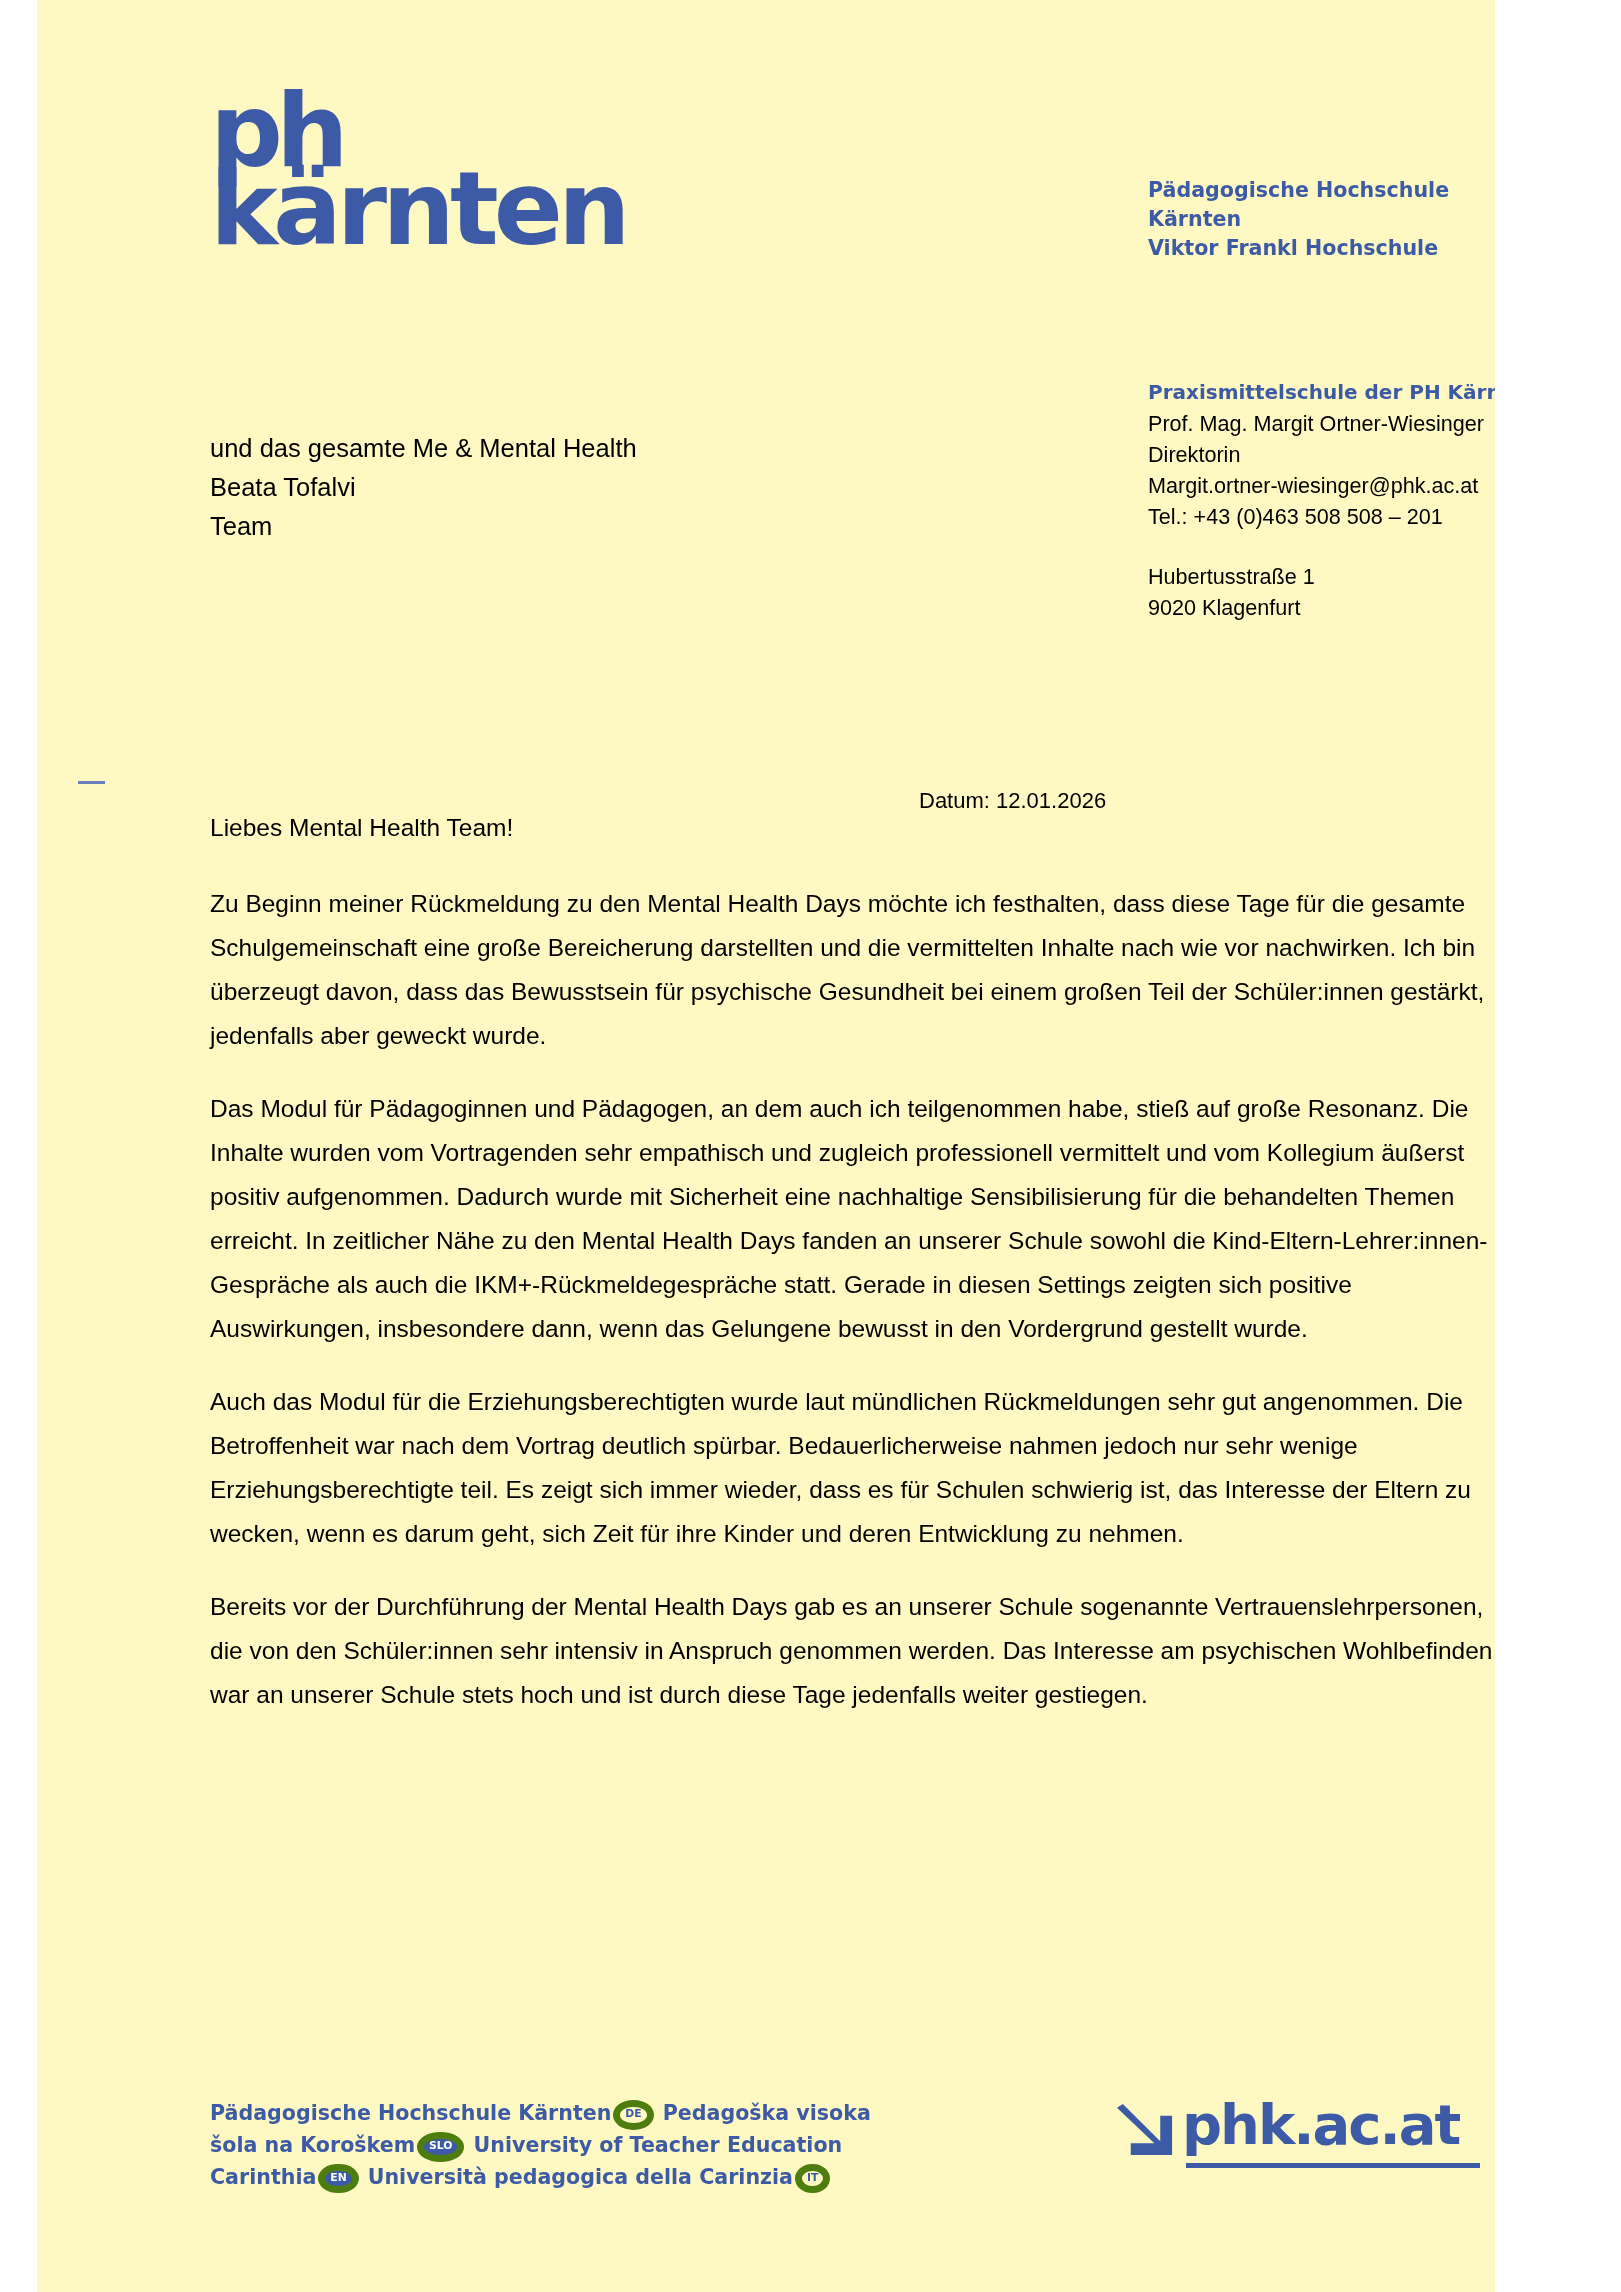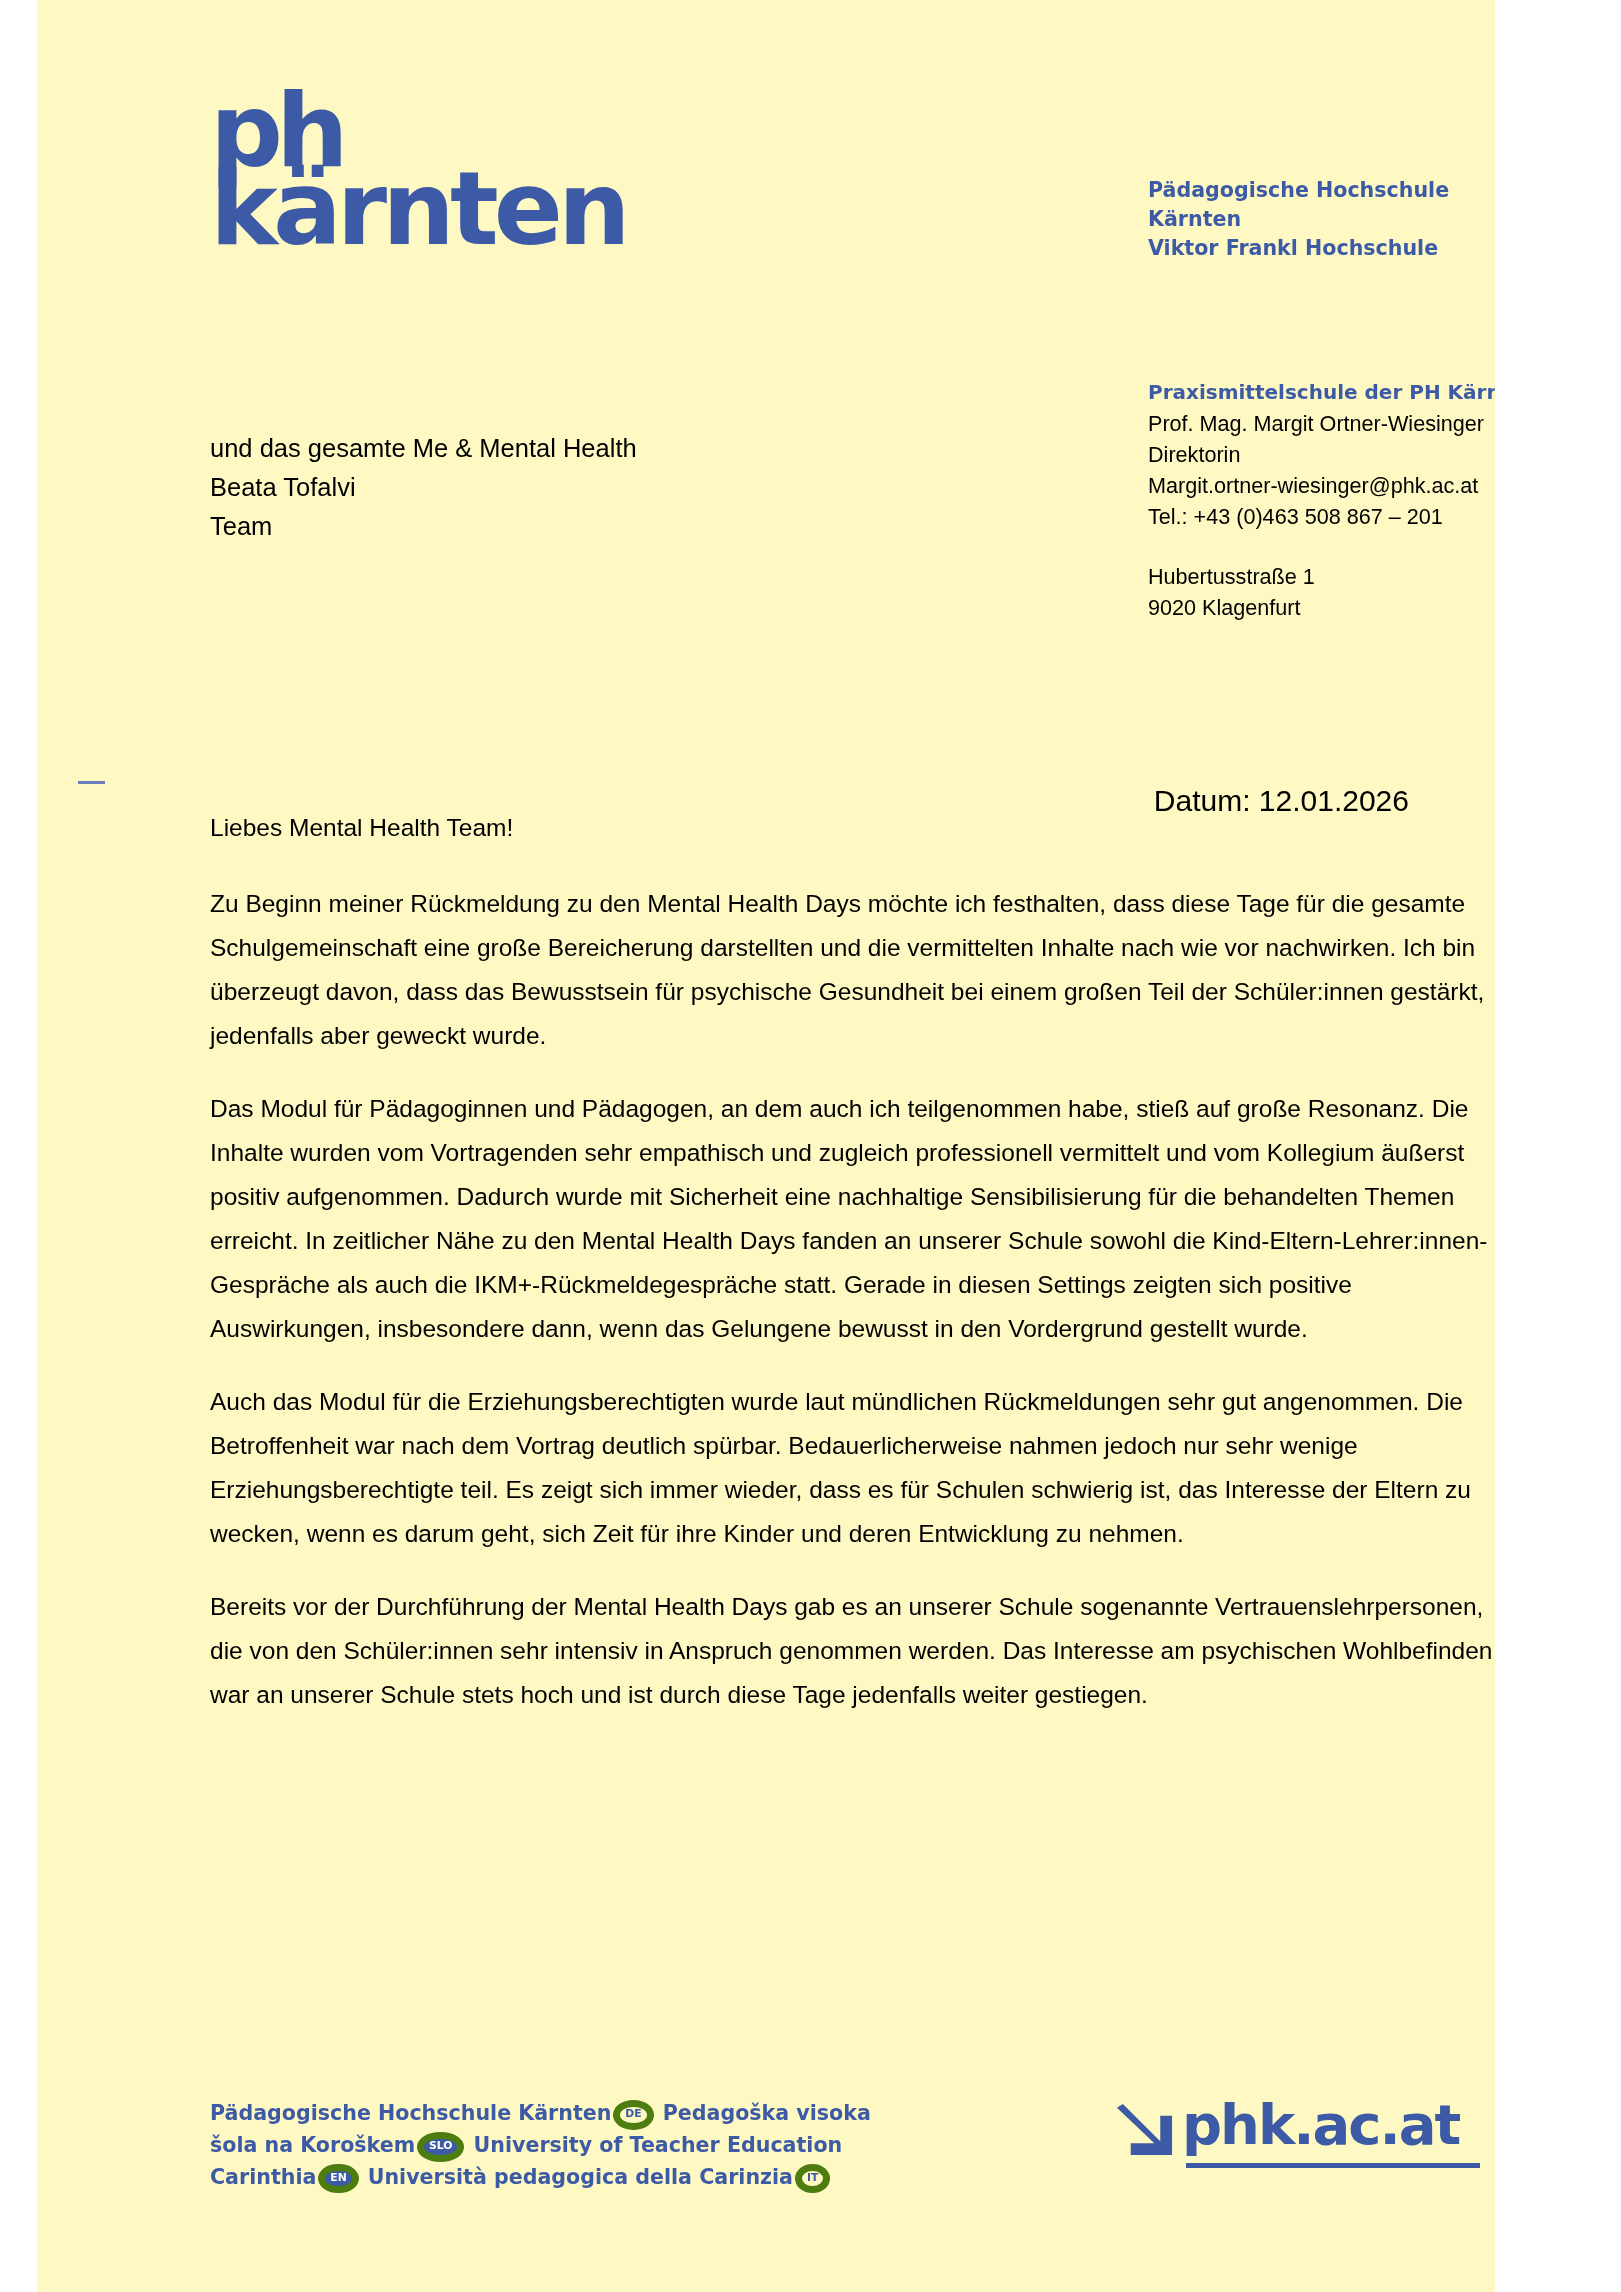--- a/index.html
+++ b/index.html
@@ -107,22 +107,21 @@
     height: 2.9px;
     background: #6b7fbe;
   }
 
   
   .date-line {
     position: absolute;
     left: 882px;
     top: 784px;
     width: 490px;
-    text-align: right;
-    font-size: 30px;
+    font-size: 22px;
     line-height: 33px;
     color: #000000;
   }
 
   
   .salutation {
     position: absolute;
     left: 173px;
     top: 810px;
     font-size: 24.5px;
@@ -230,21 +229,21 @@
     <div>und das gesamte Me &amp; Mental Health</div>
     <div>Beata Tofalvi</div>
     <div>Team</div>
   </div>
 
   <div class="contact">
     <div class="school">Praxismittelschule der PH Kärnten</div>
     <div>Prof. Mag. Margit Ortner-Wiesinger</div>
     <div>Direktorin</div>
     <div>Margit.ortner-wiesinger@phk.ac.at</div>
-    <div>Tel.: +43 (0)463 508 867 – 201</div>
+    <div>Tel.: +43 (0)463 508 508 – 201</div>
     <div class="gap"></div>
     <div>Hubertusstraße 1</div>
     <div>9020 Klagenfurt</div>
   </div>
 
   <div class="fold-mark"></div>
 
   <div class="date-line">Datum: 12.01.2026</div>
 
   <div class="salutation">Liebes Mental Health Team!</div>

